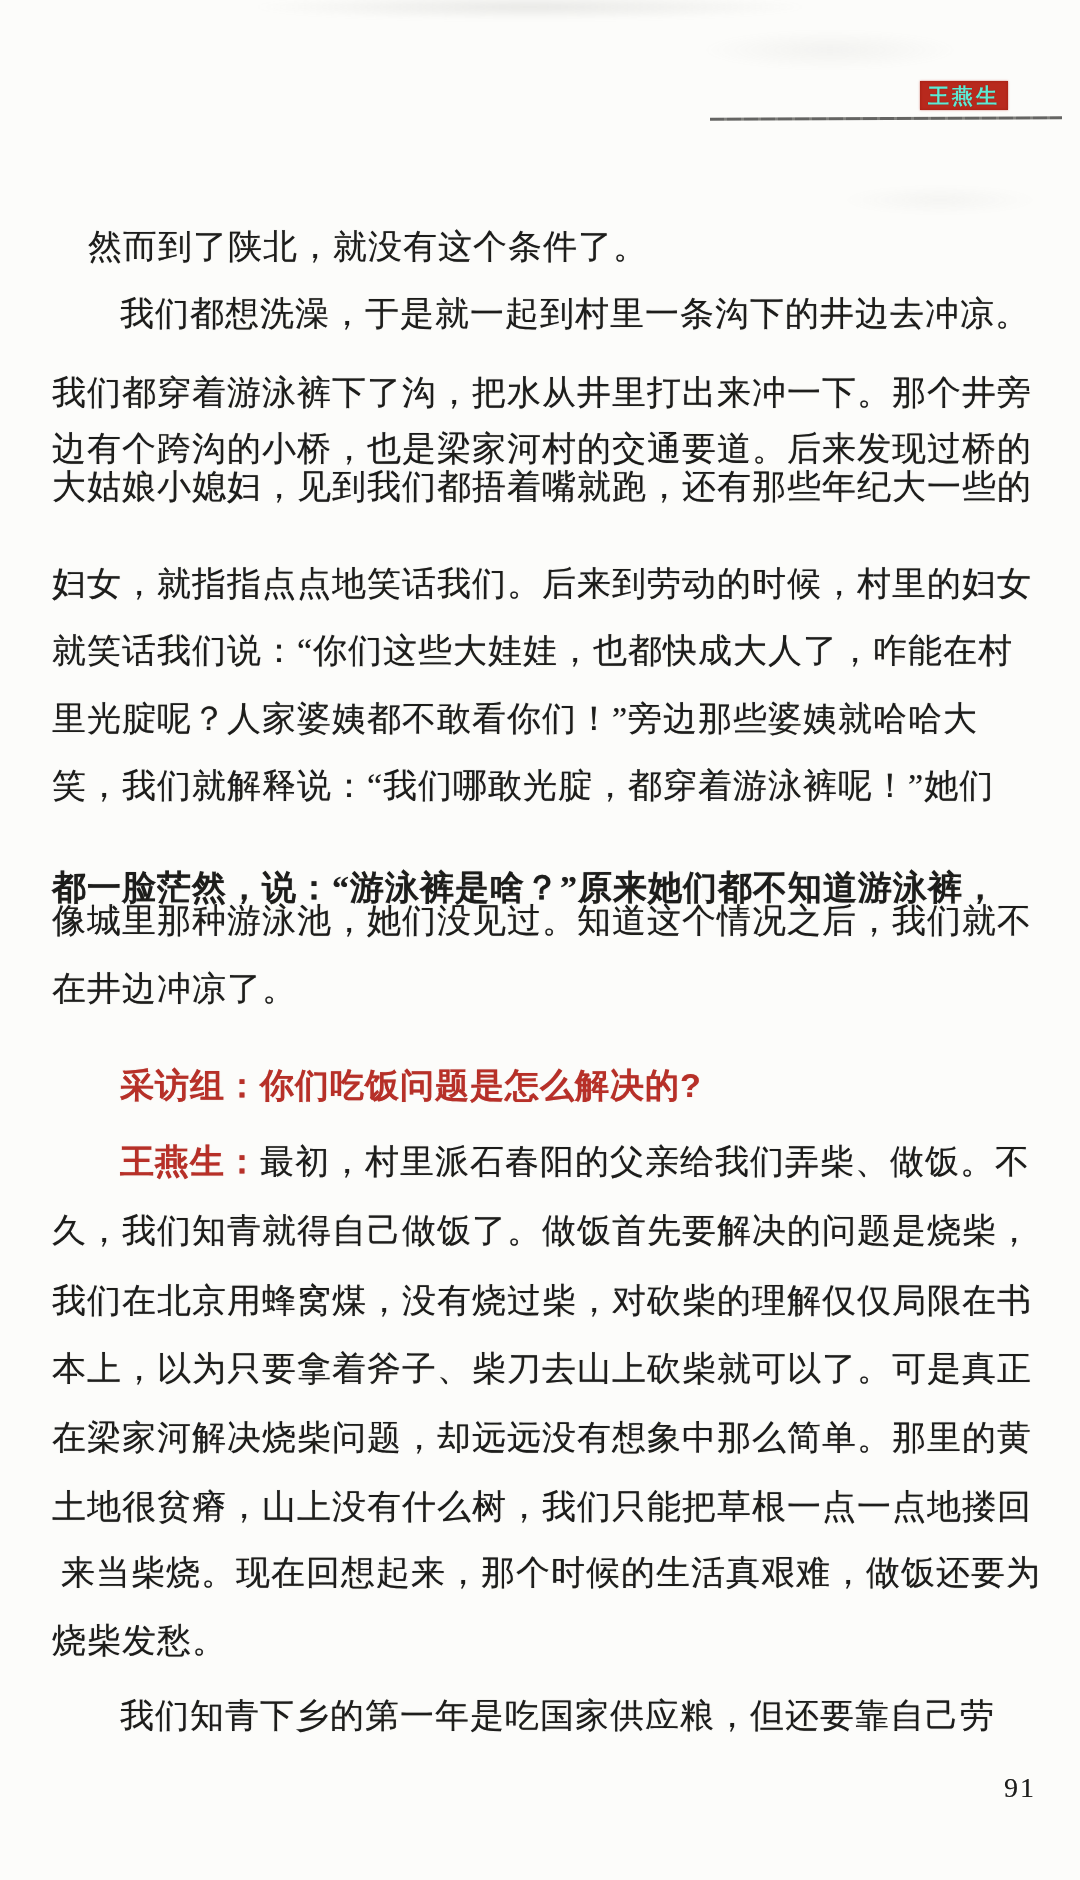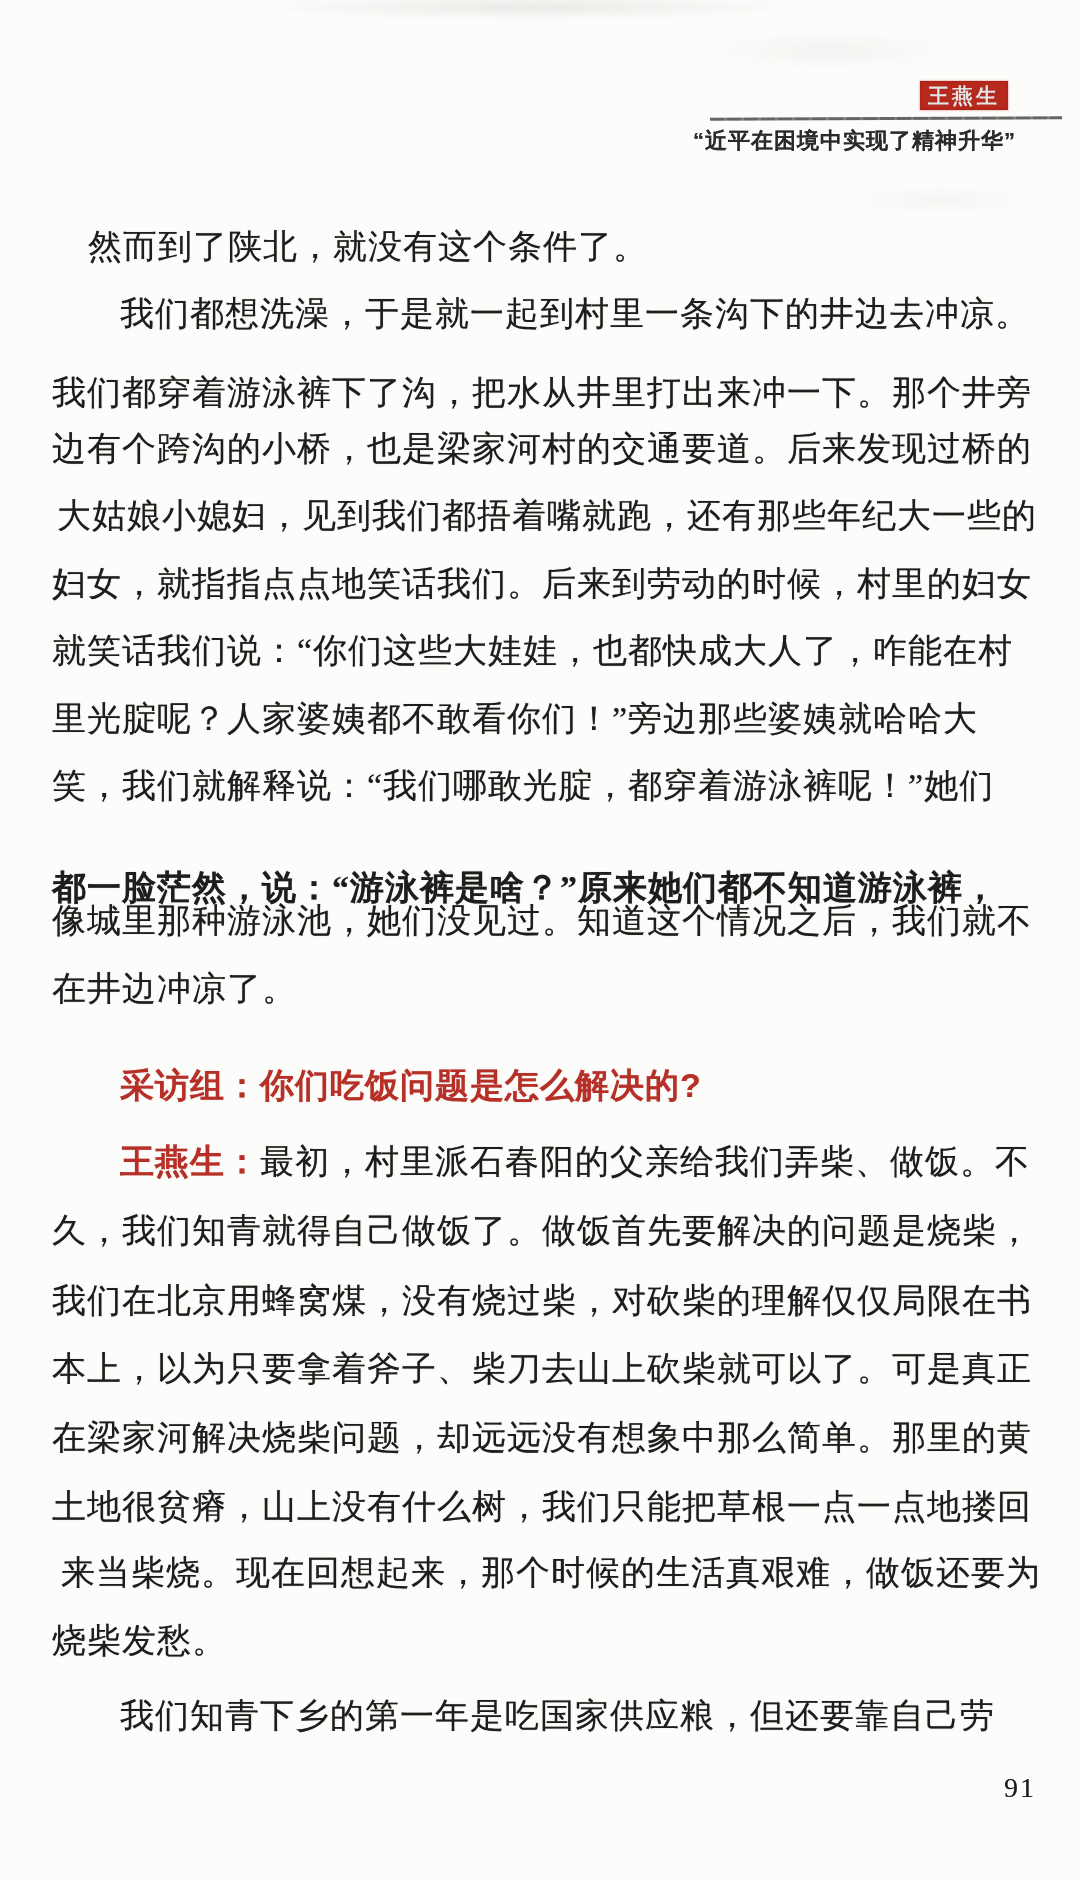--- a/index.html
+++ b/index.html
@@ -29,21 +29,21 @@
 
   
   .name-badge {
     position: absolute;
     left: 920px;
     top: 81px;
     width: 88px;
     height: 29px;
     background: #b8291d;
     box-shadow: 0 0 3px rgba(140,20,10,0.55) inset, 0 0 2px rgba(184,41,29,0.6);
-    color: #e5e5e5;
+    color: #5eead4;
     font-family: "Liberation Sans", "DejaVu Sans", sans-serif;
     font-weight: bold;
     font-size: 21px;
     line-height: 29px;
     text-align: center;
     letter-spacing: 3px;
     text-shadow: 0 0 1px rgba(120,10,5,0.8);
   }
   .header-rule {
     position: absolute;
@@ -107,28 +107,27 @@
 <div class="page">
 
   <div class="smudge s1"></div>
   <div class="smudge s2"></div>
   <div class="smudge s3"></div>
 
   <div class="name-badge">王燕生</div>
 
   <div class="header-rule"></div>
 
-  <div class="header-subtitle">“近平在困境中实现了精神升华”</div>
 
   <div class="text-layer">
       <div class="text-line" style="top: 226px; margin-left: 36px;"><span class="seg body">然而到了陕北，就没有这个条件了。</span></div>
       <div class="text-line indent" style="top: 293px;"><span class="seg body">我们都想洗澡，于是就一起到村里一条沟下的井边去冲凉。</span></div>
       <div class="text-line" style="top: 348px; margin-top: 24px;"><span class="seg body">我们都穿着游泳裤下了沟，把水从井里打出来冲一下。那个井旁</span></div>
       <div class="text-line" style="top: 428px;"><span class="seg body">边有个跨沟的小桥，也是梁家河村的交通要道。后来发现过桥的</span></div>
-      <div class="text-line" style="top: 495px; text-align: center;"><span class="seg body">大姑娘小媳妇，见到我们都捂着嘴就跑，还有那些年纪大一些的</span></div>
+      <div class="text-line" style="top: 466px;"><span class="seg body">大姑娘小媳妇，见到我们都捂着嘴就跑，还有那些年纪大一些的</span></div>
       <div class="text-line" style="top: 630px;"><span class="seg body">就笑话我们说：“你们这些大娃娃，也都快成大人了，咋能在村</span></div>
       <div class="text-line" style="top: 563px;"><span class="seg body">妇女，就指指点点地笑话我们。后来到劳动的时候，村里的妇女</span></div>
       <div class="text-line" style="top: 698px;"><span class="seg body">里光腚呢？人家婆姨都不敢看你们！”旁边那些婆姨就哈哈大</span></div>
       <div class="text-line" style="top: 765px;"><span class="seg body">笑，我们就解释说：“我们哪敢光腚，都穿着游泳裤呢！”她们</span></div>
       <div class="text-line" style="top: 867px; font-weight: bold;"><span class="seg body">都一脸茫然，说：“游泳裤是啥？”原来她们都不知道游泳裤，</span></div>
       <div class="text-line" style="top: 900px;"><span class="seg body">像城里那种游泳池，她们没见过。知道这个情况之后，我们就不</span></div>
       <div class="text-line" style="top: 968px;"><span class="seg body">在井边冲凉了。</span></div>
       <div class="text-line indent" style="top: 1064px;"><span class="seg q-label">采访组：</span><span class="seg q-text">你们吃饭问题是怎么解决的?</span></div>
       <div class="text-line indent" style="top: 1140px;"><span class="seg a-label">王燕生：</span><span class="seg body">最初，村里派石春阳的父亲给我们弄柴、做饭。不</span></div>
       <div class="text-line" style="top: 1210px;"><span class="seg body">久，我们知青就得自己做饭了。做饭首先要解决的问题是烧柴，</span></div>

